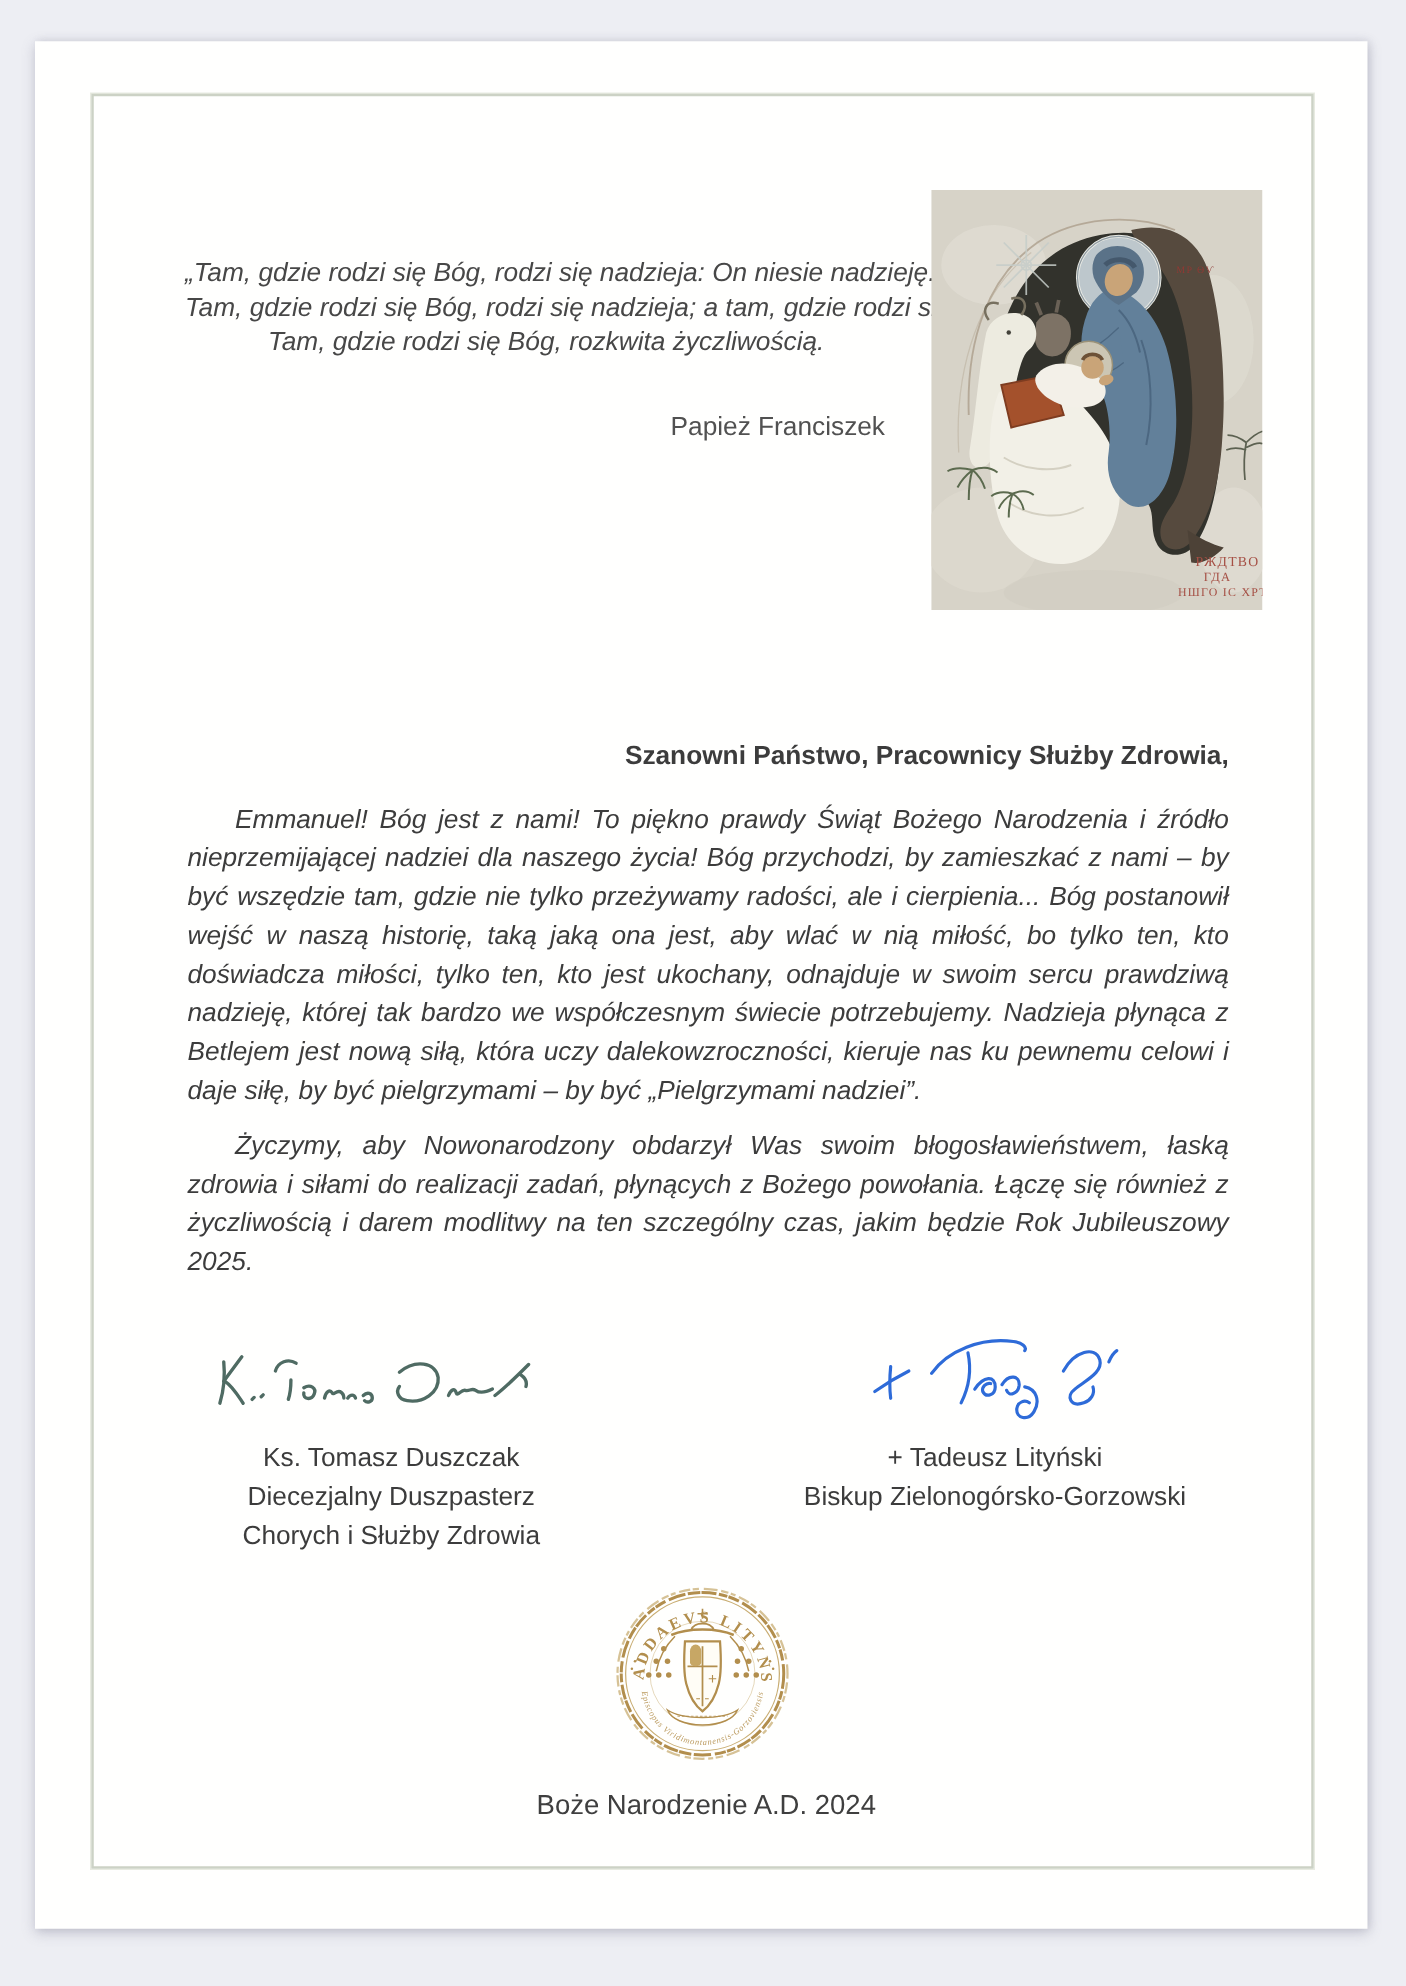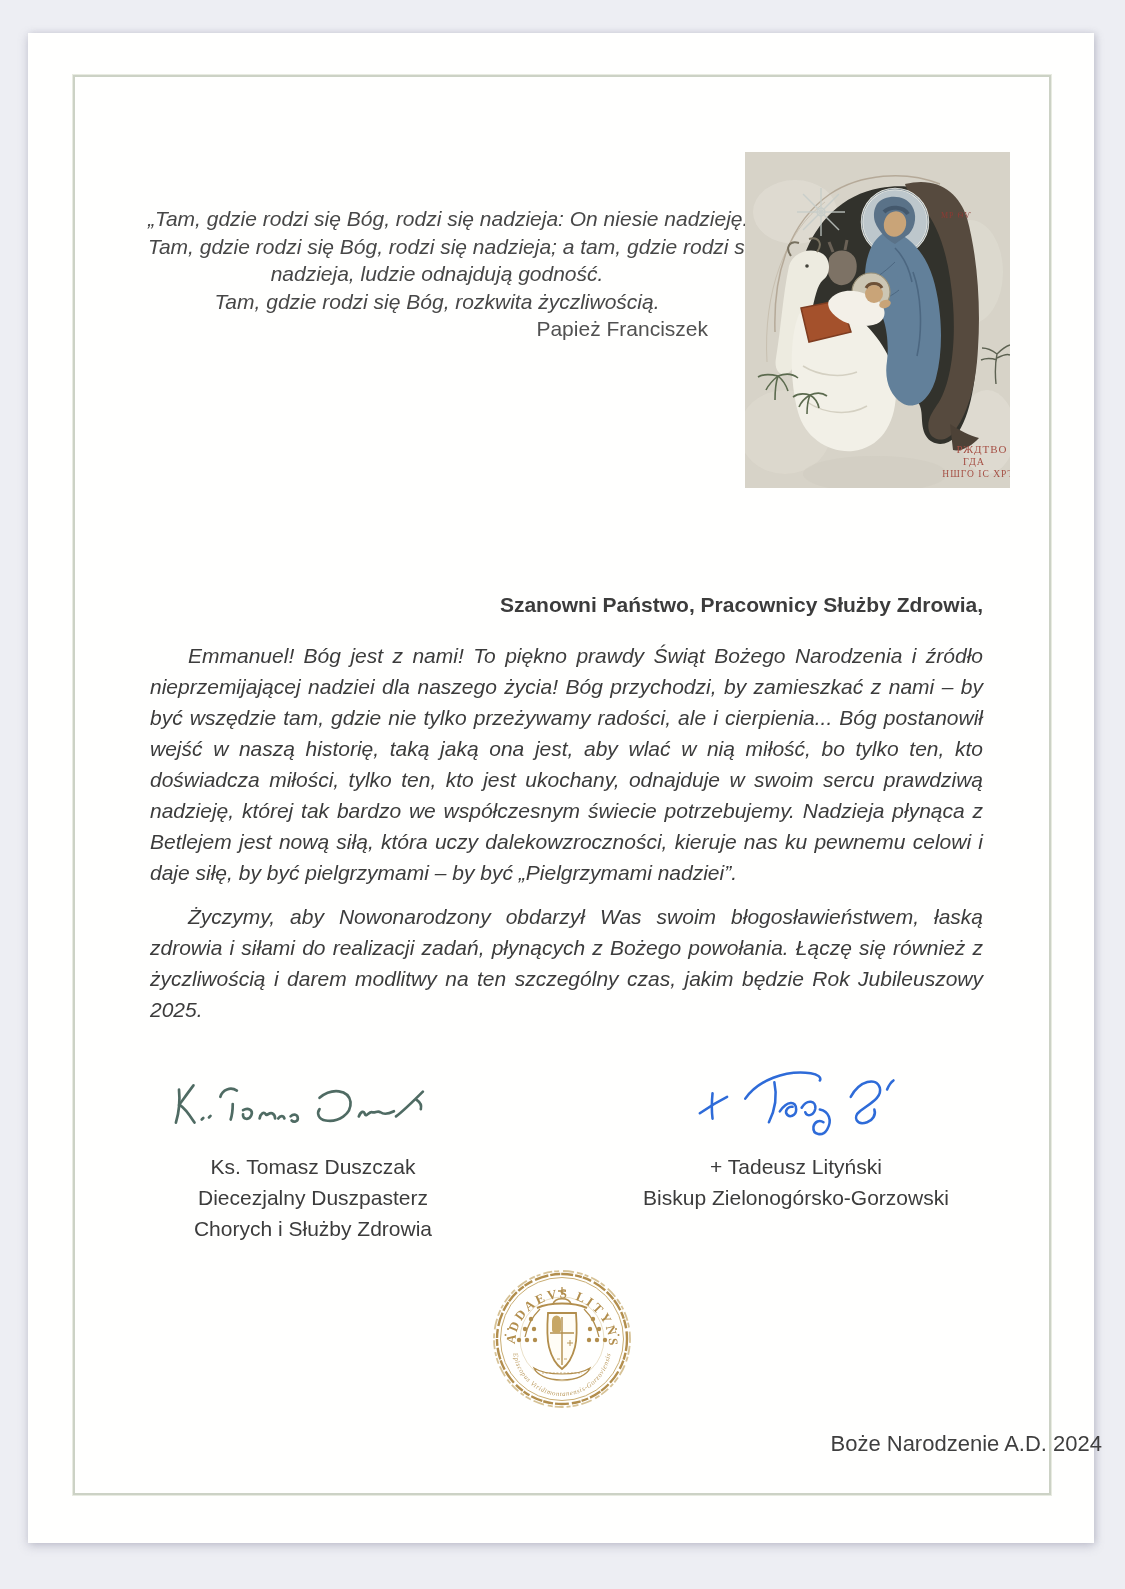--- a/index.html
+++ b/index.html
@@ -18,56 +18,55 @@
     border:2px solid #ccd2c5;
     box-shadow:0 0 0 1px #e8ebe1;
   }
   .quote{
     position:absolute;left:120px;top:172px;width:578px;
     text-align:center;font-style:italic;
     font-size:21px;line-height:27.5px;color:#474747;
   }
   .quote-line{white-space:nowrap;}
   .attribution{
-    font-style:normal;text-align:right;padding-right:18px;
+    margin-top:40px;font-style:normal;text-align:right;padding-right:18px;
     font-size:21px;color:#515151;
   }
   .icon-img{position:absolute;left:717px;top:119px;}
   .letter-body{
     position:absolute;left:122px;top:556px;width:833px;
     font-size:21px;line-height:31px;color:#3c3c3c;text-align:justify;
   }
   .salutation{font-weight:700;text-indent:38px;margin:0 0 20px;text-align:right;}
   .para{text-indent:38px;margin:0 0 13px;font-style:italic;}
   .sig-script-left{position:absolute;left:140px;top:1040px;}
   .sig-script-right{position:absolute;left:645px;top:1022px;}
   .sig-block{
     position:absolute;text-align:center;
     font-size:21px;line-height:31px;color:#3c3c3c;
   }
   .sig-left{left:150px;top:1118px;width:270px;}
   .sig-right{left:588px;top:1118px;width:360px;}
   .seal{position:absolute;left:462px;top:1234px;}
   .footer-date{
-    position:absolute;left:0;top:1398px;width:1074px;text-align:right;
+    position:absolute;left:0;top:1398px;width:1074px;text-align:center;
     font-size:22px;color:#3f3f3f;
   }
   .icon-caption{font-family:"Liberation Serif",serif;letter-spacing:1px;}
 </style>
 </head>
 <body>
 
 <div class="stage">
   <div class="paper">
     <div class="frame"></div>
 
     <div class="quote">
       <div class="quote-line">„Tam, gdzie rodzi się Bóg, rodzi się nadzieja: On niesie nadzieję.</div>
       <div class="quote-line">Tam, gdzie rodzi się Bóg, rodzi się nadzieja; a tam, gdzie rodzi się</div>
-      <div class="quote-line">nadzieja, ludzie odnajdują godność.</div>
       <div class="quote-line">Tam, gdzie rodzi się Bóg, rozkwita życzliwością.</div>
       <div class="attribution">Papież Franciszek</div>
     </div>
 
     <svg class="icon-img" width="265" height="336" viewBox="0 0 265 336">
       <rect width="265" height="336" fill="#d7d3c8"></rect>
       <ellipse cx="50" cy="60" rx="42" ry="32" fill="#e3e0d6" opacity=".6"></ellipse>
       <ellipse cx="225" cy="120" rx="33" ry="52" fill="#e0ddd2" opacity=".6"></ellipse>
       <ellipse cx="40" cy="280" rx="46" ry="42" fill="#dedacf" opacity=".7"></ellipse>
       <ellipse cx="130" cy="322" rx="72" ry="18" fill="#cfccc0" opacity=".5"></ellipse>

